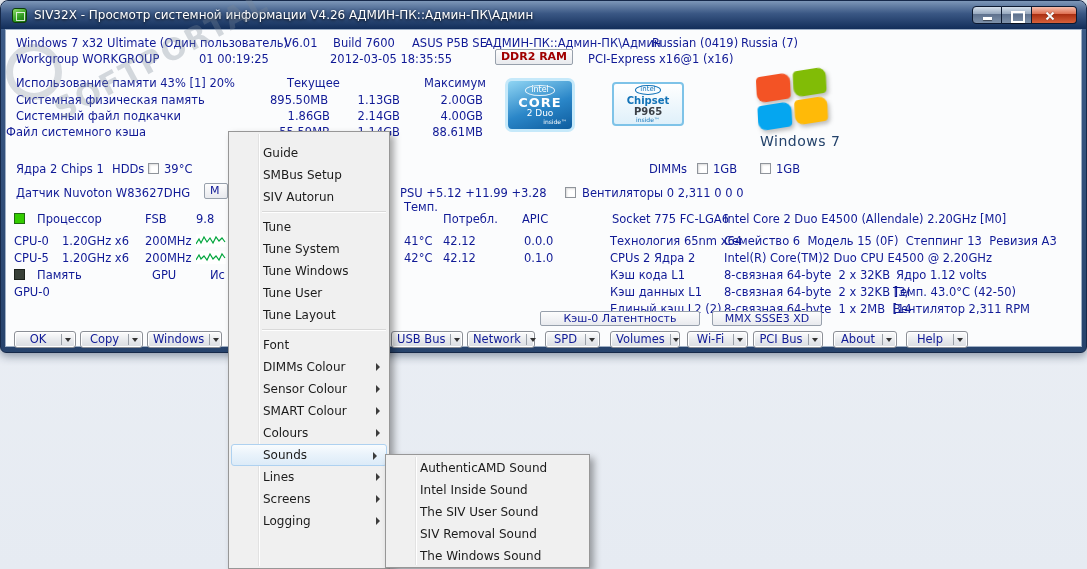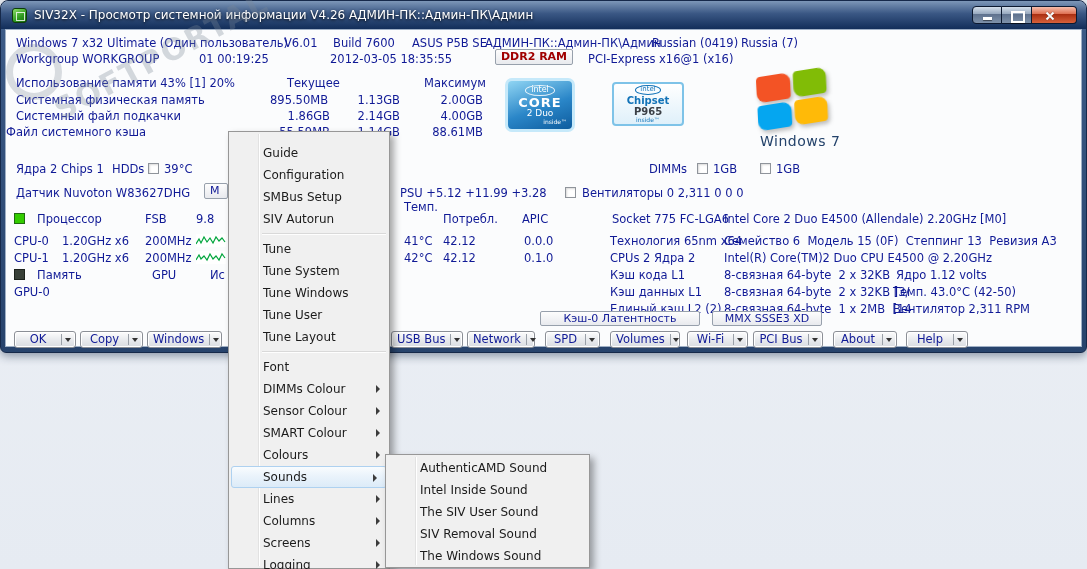--- a/index.html
+++ b/index.html
@@ -217,21 +217,21 @@
 <span class="t" style="left:145px;top:234px">200MHz</span>
 <svg class="spark" style="left:196px;top:234px" viewBox="0 0 30 13">
   <polyline points="0,10 3,5 5,9 8,3 11,8 14,4 17,9 20,3 23,7 26,4 29,8" fill="none" stroke="#00a53c" stroke-width="1.2"></polyline>
 </svg>
 <span class="t" style="left:404px;top:234px">41°C</span>
 <span class="t" style="left:443px;top:234px">42.12</span>
 <span class="t" style="left:524px;top:234px">0.0.0</span>
 <span class="t" style="left:610px;top:234px">Технология 65nm x64</span>
 <span class="t" style="left:724px;top:234px">Семейство 6  Модель 15 (0F)  Степпинг 13  Ревизия A3</span>
 
-<span class="t" style="left:14px;top:251px">CPU-1</span>
+<span class="t" style="left:14px;top:251px">CPU-5</span>
 <span class="t" style="left:62px;top:251px">1.20GHz x6</span>
 <span class="t" style="left:145px;top:251px">200MHz</span>
 <svg class="spark" style="left:196px;top:251px" viewBox="0 0 30 13">
   <polyline points="0,9 3,4 5,8 8,5 11,9 14,3 17,8 20,5 23,9 26,3 29,7" fill="none" stroke="#00a53c" stroke-width="1.2"></polyline>
 </svg>
 <span class="t" style="left:404px;top:251px">42°C</span>
 <span class="t" style="left:443px;top:251px">42.12</span>
 <span class="t" style="left:524px;top:251px">0.1.0</span>
 <span class="t" style="left:610px;top:251px">CPUs 2 Ядра 2</span>
 <span class="t" style="left:724px;top:251px">Intel(R) Core(TM)2 Duo CPU E4500 @ 2.20GHz</span>
@@ -310,38 +310,36 @@
     <span class="lbl">Help</span>
     <span class="tsep"></span>
     <span class="arr"></span>
   </div>
 
 <div class="wm-circle"></div>
 <div class="wm-text">SOFTPORTAL</div>
 
 <div class="menu">
   <div class="mi"><span>Guide</span></div>
-  <div class="mi"><span>Configuration</span></div>
   <div class="mi"><span>SMBus Setup</span></div>
   <div class="mi"><span>SIV Autorun</span></div>
   <div class="msep"></div>
   <div class="mi"><span>Tune</span></div>
   <div class="mi"><span>Tune System</span></div>
   <div class="mi"><span>Tune Windows</span></div>
   <div class="mi"><span>Tune User</span></div>
   <div class="mi"><span>Tune Layout</span></div>
   <div class="msep"></div>
   <div class="mi"><span>Font</span></div>
   <div class="mi has-sub"><span>DIMMs Colour</span></div>
   <div class="mi has-sub"><span>Sensor Colour</span></div>
   <div class="mi has-sub"><span>SMART Colour</span></div>
   <div class="mi has-sub"><span>Colours</span></div>
   <div class="mi has-sub hl"><span>Sounds</span></div>
   <div class="mi has-sub"><span>Lines</span></div>
-  <div class="mi has-sub"><span>Columns</span></div>
   <div class="mi has-sub"><span>Screens</span></div>
   <div class="mi has-sub"><span>Logging</span></div>
 </div>
 
 <div class="sub">
   <div class="mi"><span>AuthenticAMD Sound</span></div>
   <div class="mi"><span>Intel Inside Sound</span></div>
   <div class="mi"><span>The SIV User Sound</span></div>
   <div class="mi"><span>SIV Removal Sound</span></div>
   <div class="mi"><span>The Windows Sound</span></div>

